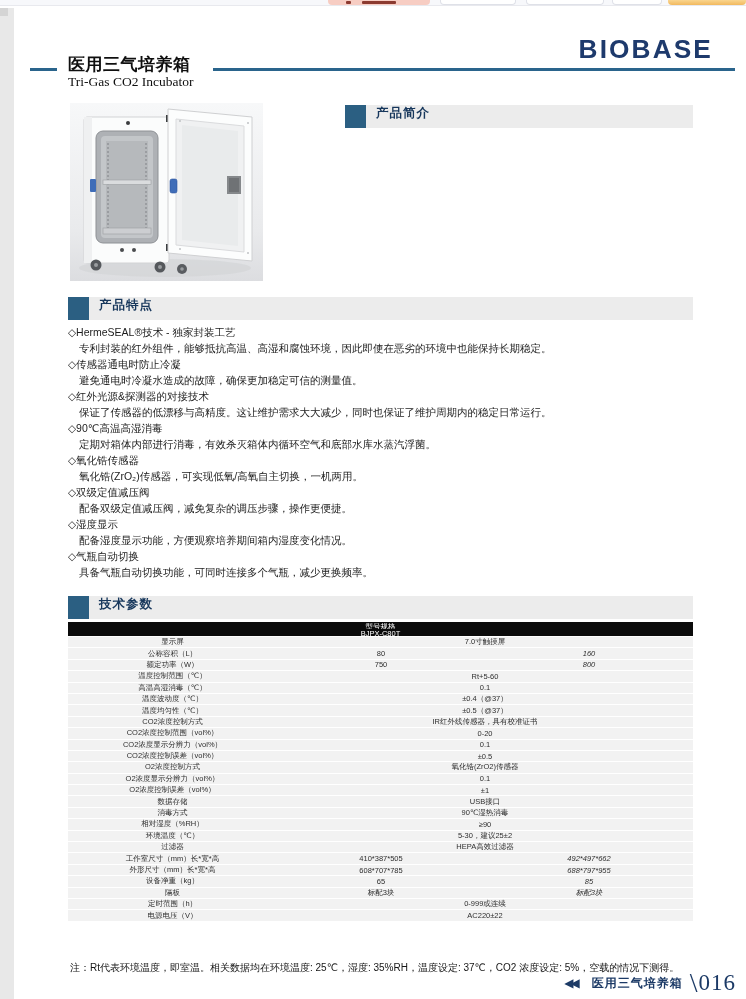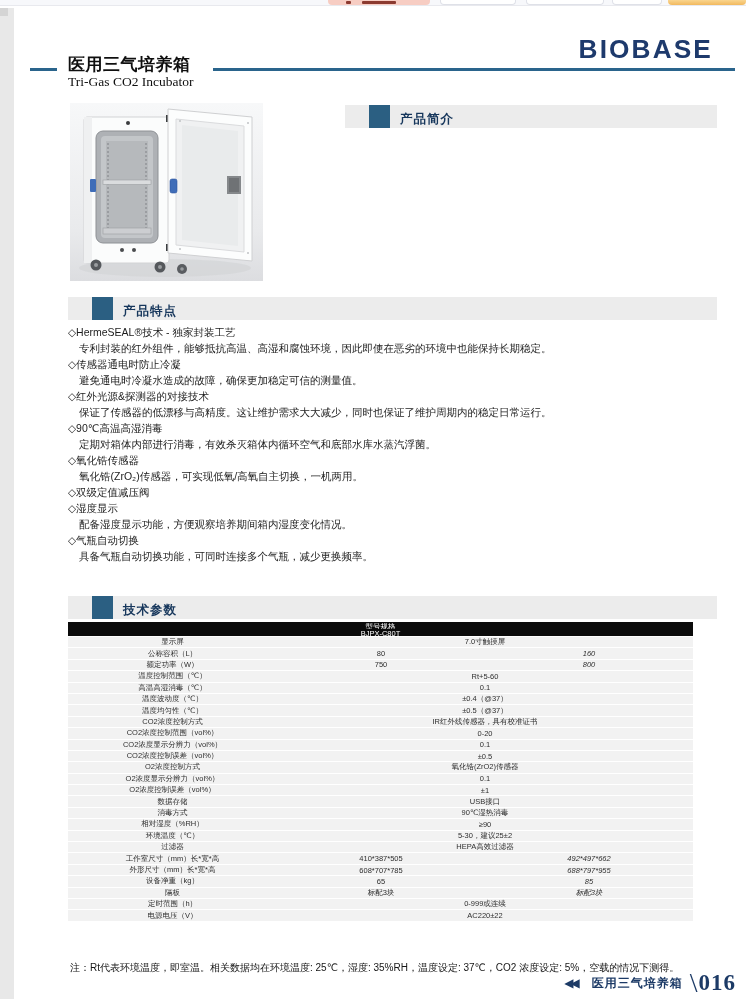--- a/index.html
+++ b/index.html
@@ -24,21 +24,21 @@
   .brand{position:absolute;top:35px;right:33px;font-size:25px;font-weight:bold;color:#1e3a6c;letter-spacing:2px;transform:scaleX(1.05);transform-origin:right;}
   .title-dash{position:absolute;left:30px;top:68px;width:27px;height:3px;background:#2a648c;}
   .title-zh{position:absolute;left:68px;top:53px;font-size:17px;font-weight:bold;color:#0f0f0f;letter-spacing:0.5px;}
   .title-en{position:absolute;left:68px;top:74px;font-size:13.5px;font-family:"Liberation Serif","DejaVu Serif",serif;color:#0f0f0f;}
   .title-line{position:absolute;left:213px;top:68px;width:522px;height:3px;background:#2a648c;}
 
   
   .photo{position:absolute;left:70px;top:103px;width:193px;height:178px;}
 
   
-  .banner{position:absolute;height:23px;background:#ececec;display:flex;align-items:flex-end;padding-left:24px;}
+  .banner{position:absolute;height:23px;background:#ececec;display:flex;align-items:flex-start;}
   .banner .sq{width:21px;height:23px;background:#2b5f82;flex:none;}
   .banner .lbl{margin-left:10px;font-size:12.5px;font-weight:bold;color:#17375c;letter-spacing:1px;}
   #banner-intro{left:345px;top:105px;width:348px;}
   #banner-features{left:68px;top:297px;width:625px;}
   #banner-specs{left:68px;top:596px;width:625px;}
 
   .intro-text{position:absolute;left:344px;top:136px;width:393px;font-size:13.5px;line-height:29px;color:#1f4368;text-align:justify;}
 
   .features{position:absolute;left:68px;top:324px;width:625px;font-size:10.5px;line-height:16px;color:#1c1c1c;}
   .feat-title{white-space:nowrap;}
@@ -53,21 +53,21 @@
   .c2{width:208px;}
   .c3{flex:1;font-style:italic;}
   .cspan{flex:1;}
 
   .note{position:absolute;left:70px;top:961px;width:650px;font-size:10px;color:#161616;white-space:nowrap;}
 
   .footer{position:absolute;right:10px;top:969px;display:flex;align-items:center;color:#1c3a66;}
   .f-arrows{font-size:12px;letter-spacing:-3px;margin-right:12px;padding-right:3px;}
   .f-label{font-size:12px;font-weight:bold;letter-spacing:1px;}
   .f-slash{font-size:28px;font-weight:normal;margin:0 1px 0 7px;font-family:"Liberation Serif","DejaVu Serif",serif;line-height:28px;}
-  .f-num{font-size:23px;font-family:"Liberation Serif","DejaVu Serif",serif;font-weight:bold;letter-spacing:1px;}
+  .f-num{font-size:23px;font-family:"Liberation Serif","DejaVu Serif",serif;font-weight:normal;letter-spacing:1px;}
 </style>
 </head>
 <body>
 
 <div class="page">
 
   <div class="top-chrome">
     <div class="chrome-pill pill-pink">
       <span class="pill-dot" style="left:18px;"></span>
       <span class="pill-dot" style="left:34px;width:34px;"></span>
@@ -150,20 +150,21 @@
       <div class="feat-desc">专利封装的红外组件，能够抵抗高温、高湿和腐蚀环境，因此即使在恶劣的环境中也能保持长期稳定。</div>
       <div class="feat-title">◇传感器通电时防止冷凝</div>
       <div class="feat-desc">避免通电时冷凝水造成的故障，确保更加稳定可信的测量值。</div>
       <div class="feat-title">◇红外光源&amp;探测器的对接技术</div>
       <div class="feat-desc">保证了传感器的低漂移与高精度。这让维护需求大大减少，同时也保证了维护周期内的稳定日常运行。</div>
       <div class="feat-title">◇90℃高温高湿消毒</div>
       <div class="feat-desc">定期对箱体内部进行消毒，有效杀灭箱体内循环空气和底部水库水蒸汽浮菌。</div>
       <div class="feat-title">◇氧化锆传感器</div>
       <div class="feat-desc">氧化锆(ZrO₂)传感器，可实现低氧/高氧自主切换，一机两用。</div>
       <div class="feat-title">◇双级定值减压阀</div>
+      <div class="feat-desc">配备双级定值减压阀，减免复杂的调压步骤，操作更便捷。</div>
       <div class="feat-title">◇湿度显示</div>
       <div class="feat-desc">配备湿度显示功能，方便观察培养期间箱内湿度变化情况。</div>
       <div class="feat-title">◇气瓶自动切换</div>
       <div class="feat-desc">具备气瓶自动切换功能，可同时连接多个气瓶，减少更换频率。</div>
     </div>
 
   <div class="banner" id="banner-specs">
     <div class="sq"></div>
     <div class="lbl">技术参数</div>
   </div>

